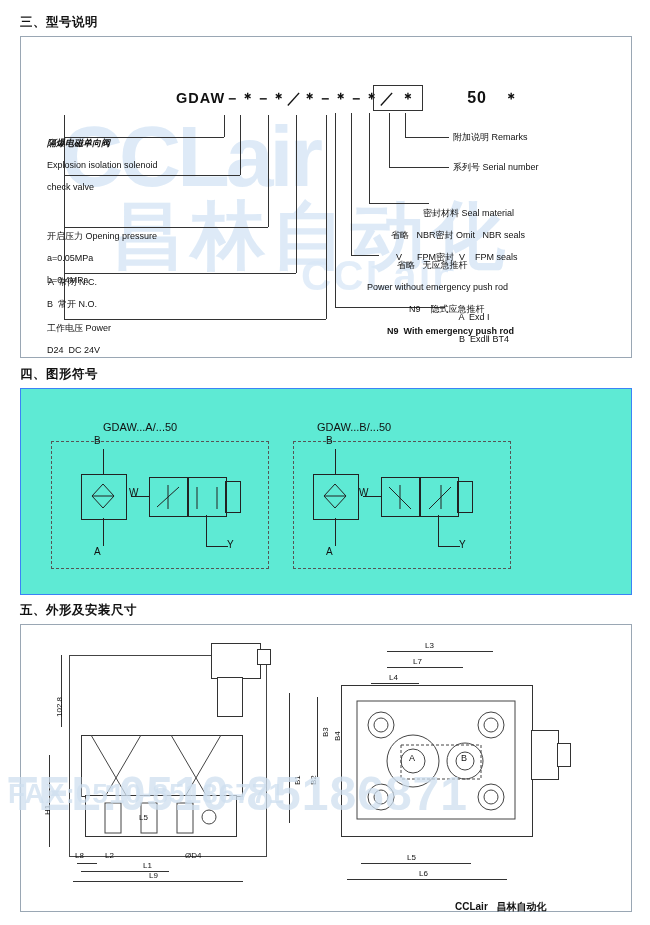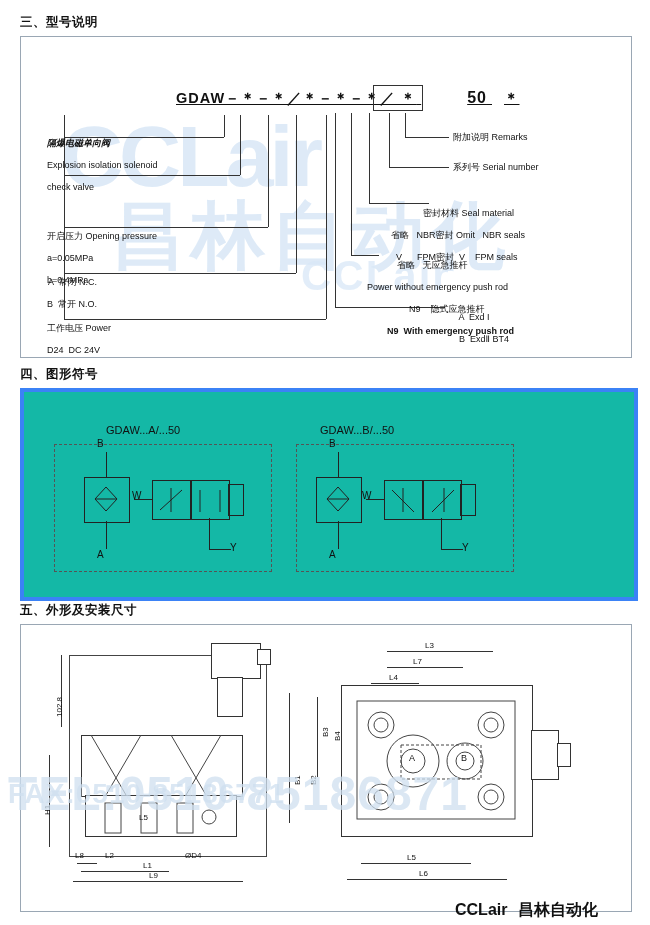--- a/index.html
+++ b/index.html
@@ -33,61 +33,60 @@
   }
   #wm3a{left:40px;top:70px;font-size:86px;letter-spacing:-4px;color:#d3e4f5;}
   #wm3b{left:90px;top:150px;font-size:74px;letter-spacing:6px;color:#d3e4f5;}
   #wm3c{left:280px;top:215px;font-size:42px;letter-spacing:2px;color:#d9e8f7;}
 
   
   #codeline{
     position:absolute;left:155px;top:52px;width:340px;height:26px;
     font-size:14.5px;font-weight:bold;color:#111;white-space:nowrap;
     letter-spacing:1px;
-    text-decoration:underline;
   }
   #codeline .big{font-size:16px;}
   #boxsn{
     position:absolute;left:352px;top:48px;width:48px;height:24px;
     border:1px solid #333;
   }
   
   .ln{position:absolute;background:#333;}
   .lnh{height:1px;}
   .lnv{width:1px;}
 
   .lbl{position:absolute;font-size:9px;line-height:11px;color:#111;white-space:pre;}
   .lbl b{font-weight:bold;font-style:italic;}
 
   
   #sec4-title{position:absolute;left:20px;top:366px;}
   #panel4{
     position:absolute;left:20px;top:388px;width:610px;height:205px;
-    border:4px solid #3b82f6;background:#14b8a6;overflow:hidden;
+    border:1px solid #3b82f6;background:#5eead4;overflow:hidden;
   }
   .sym-title{position:absolute;font-size:11px;color:#111;}
   .dash{position:absolute;border:1px dashed #555;}
   .solid{position:absolute;border:1px solid #222;}
   .sline{position:absolute;background:#222;}
   .tag{position:absolute;font-size:10px;color:#111;}
 
   
   #sec5-title{position:absolute;left:20px;top:602px;}
   #panel5{
     position:absolute;left:20px;top:624px;width:610px;height:286px;
     border:1px solid #9aa7b4;background:#fff;overflow:hidden;
   }
   #wm5a{left:8px;top:718px;font-size:48px;color:#cfe0f0;letter-spacing:1px;margin-top:48px;}
   #wm5b{left:8px;top:778px;font-size:28px;color:#cfe0f0;letter-spacing:1px;}
   .dimtxt{position:absolute;font-size:8px;color:#111;}
   .dimv{position:absolute;font-size:8px;color:#111;transform:rotate(-90deg);transform-origin:left top;}
   .drwf{position:absolute;border:1px solid #333;background:#fff;}
   .dimline{position:absolute;background:#333;}
   #brand{
-    position:absolute;left:455px;top:900px;font-size:16px;font-weight:bold;color:#111;
+    position:absolute;left:455px;top:900px;font-size:10px;font-weight:bold;color:#111;
   }
   #brand .cc{color:#111;}
 </style>
 </head>
 <body>
 
 <div class="section-title" id="sec3-title">三、型号说明</div>
 
 <div id="panel3">
 

